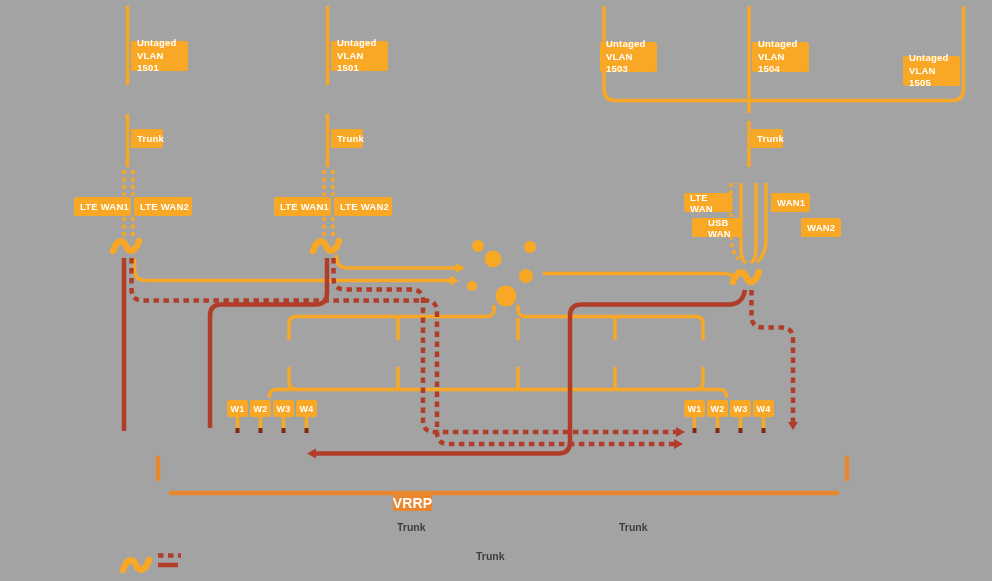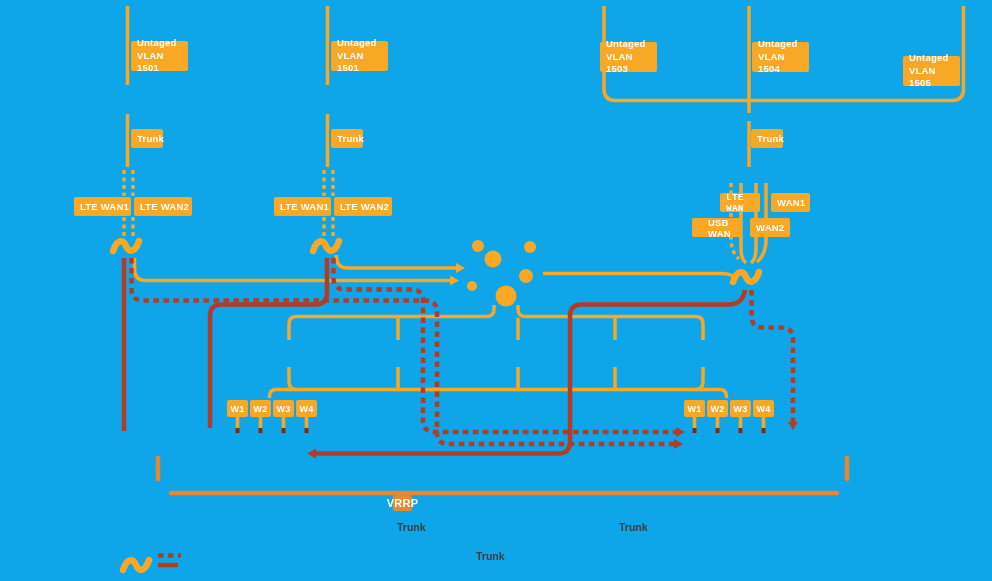--- a/index.html
+++ b/index.html
@@ -1,17 +1,17 @@
 <!DOCTYPE html>
 <html><head>
 <meta charset="utf-8">
 <style>
   html,body{margin:0;padding:0;background:#000;}
   .stage{
-    position:relative;width:992px;height:581px;background:#0ea5e9;overflow:hidden;
+    position:relative;width:992px;height:581px;background:#a3a3a3;overflow:hidden;
     font-family:"Liberation Sans",sans-serif;
   }
   .stage svg{position:absolute;left:0;top:0;}
   
   .y  {stroke:#F9A826;stroke-width:3.5;fill:none;}
   .yd {stroke:#F9A826;stroke-width:3.5;fill:none;stroke-dasharray:4 3.5;}
   .r  {stroke:#B13D28;stroke-width:4.5;fill:none;}
   .rd {stroke:#B13D28;stroke-width:4.5;fill:none;stroke-dasharray:5.5 4.5;}
   .o  {stroke:#E8872E;stroke-width:4.5;fill:none;stroke-linecap:round;}
   .yfill{fill:#F9A826;}
@@ -19,21 +19,21 @@
   .sq {stroke:#F9A826;stroke-width:6.5;fill:none;stroke-linecap:round;}
   
   .lbl{
     position:absolute;background:#F9A826;color:#fff;font-weight:bold;
     border-radius:2px;box-sizing:border-box;display:flex;align-items:center;
     font-size:9.5px;letter-spacing:.2px;
   }
   .vlan{width:57px;height:30px;padding-left:6px;line-height:1.32;white-space:pre-line;}
   .tag {height:19px;padding-left:6px;}
   .port{width:21px;height:17px;justify-content:center;padding:1px;font-size:9px;}
-  .vrrp{width:19px;height:16px;justify-content:center;padding:0;background:#E8872E;font-size:11px;text-align:center;}
+  .vrrp{width:39px;height:16px;justify-content:center;padding:0;background:#E8872E;font-size:14px;text-align:center;}
   .gray{position:absolute;color:#3E3E3E;font-weight:bold;font-size:10.5px;}
 </style>
 </head>
 <body>
 
 <div class="stage">
 
   <svg width="992" height="581" viewBox="0 0 992 581">
 
     <g>
@@ -163,24 +163,24 @@
   <div class="lbl tag" style="left:274px;top:197px;width:57px;">LTE WAN1</div>
   <div class="lbl tag" style="left:334px;top:197px;width:58px;">LTE WAN2</div>
 
   <div class="lbl vlan" style="left:600px;top:42px;">Untaged
 VLAN 1503</div>
   <div class="lbl vlan" style="left:752px;top:42px;">Untaged
 VLAN 1504</div>
   <div class="lbl vlan" style="left:903px;top:56px;">Untaged
 VLAN 1505</div>
   <div class="lbl tag" style="left:751px;top:129px;width:32px;">Trunk</div>
-  <div class="lbl tag" style="left:720px;top:193px;width:40px;font-family:Liberation Mono, monospace;">LTE WAN</div>
+  <div class="lbl tag" style="left:684px;top:193px;width:48px;">LTE WAN</div>
   <div class="lbl tag" style="left:757px;top:193px;width:39px;margin-left:14px;">WAN1</div>
   <div class="lbl tag" style="left:692px;top:218px;width:50px;padding-left:16px;">USB WAN</div>
-  <div class="lbl tag" style="left:750px;top:218px;width:40px;">WAN2</div>
+  <div class="lbl tag" style="left:801px;top:218px;width:40px;">WAN2</div>
 
   <div class="lbl port" style="left:227px;top:400px;">W1</div>
   <div class="lbl port" style="left:250px;top:400px;">W2</div>
   <div class="lbl port" style="left:273px;top:400px;">W3</div>
   <div class="lbl port" style="left:296px;top:400px;">W4</div>
 
   <div class="lbl port" style="left:684px;top:400px;">W1</div>
   <div class="lbl port" style="left:707px;top:400px;">W2</div>
   <div class="lbl port" style="left:730px;top:400px;">W3</div>
   <div class="lbl port" style="left:753px;top:400px;">W4</div>

